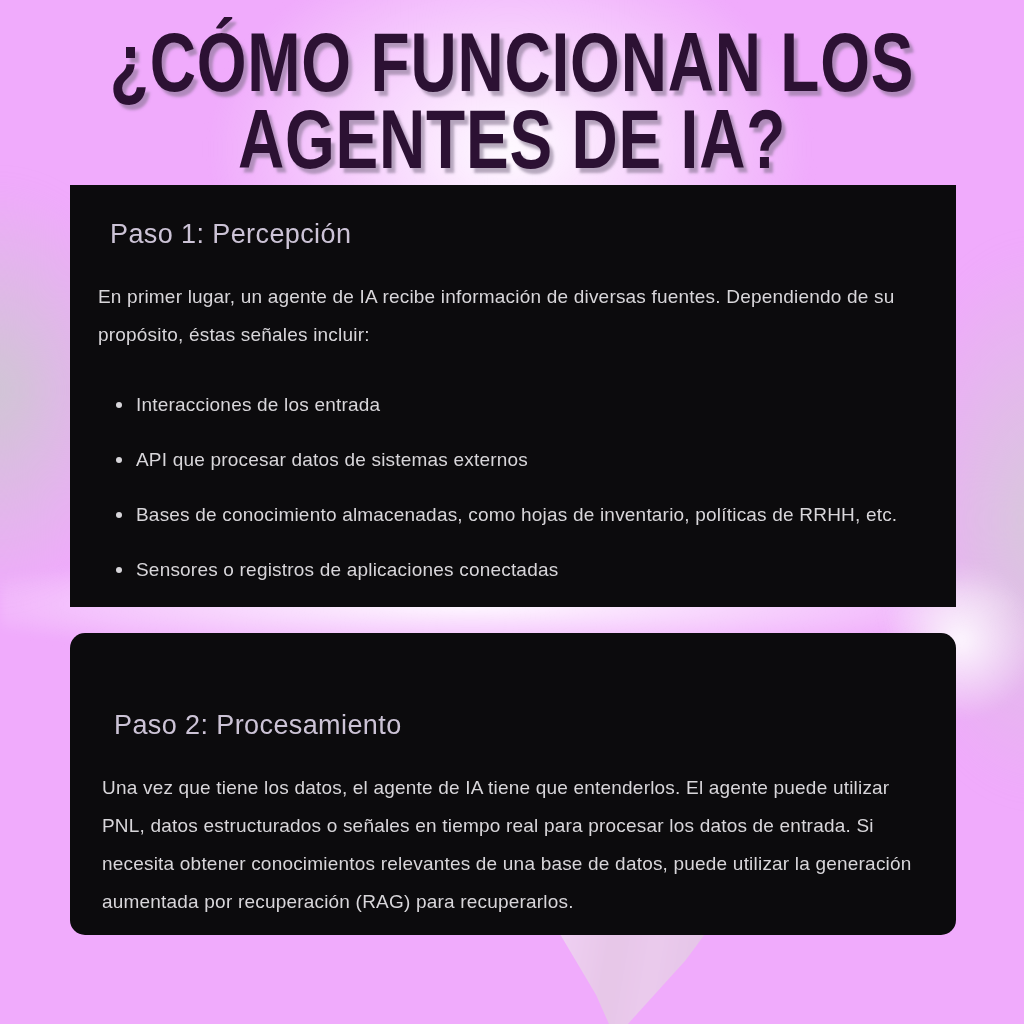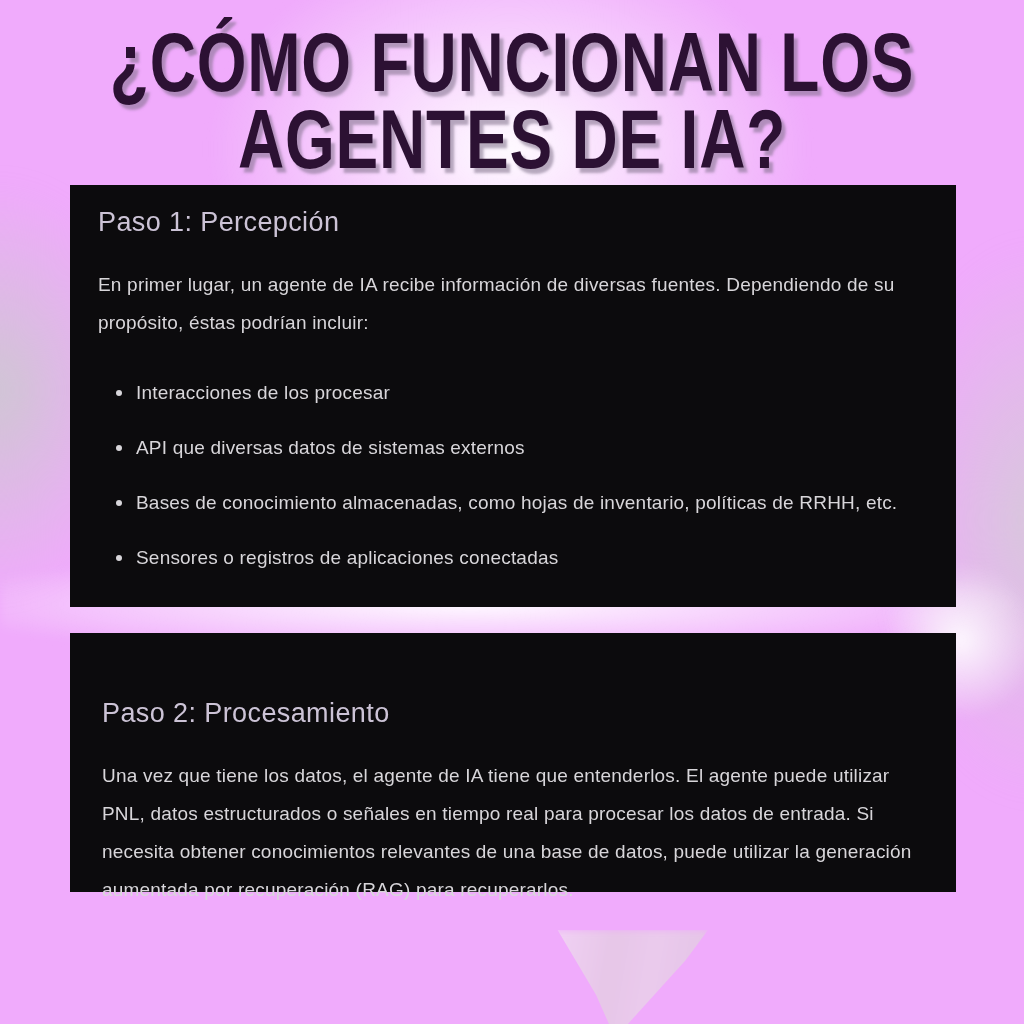--- a/index.html
+++ b/index.html
@@ -68,24 +68,24 @@
   
   .panel {
     position: absolute;
     left: 70px;
     width: 886px;
     background: #0c0b0d;
     box-sizing: border-box;
     color: #d8d6da;
   }
   .panel-1 { top: 185px; height: 422px; padding: 19px 30px 0 28px; }
-  .panel-2 { top: 633px; height: 259px; padding: 62px 32px 0 32px; }
+  .panel-2 { top: 633px; height: 302px; padding: 62px 32px 0 32px; border-radius: 15px; }
 
   .panel-heading {
-    margin: 0;
+    margin: 12px;
     font-size: 27px;
     font-weight: normal;
     line-height: 36px;
     letter-spacing: 0.4px;
     color: #ccc3d6;
   }
   .panel-paragraph {
     margin: 26px 0 0 0;
     font-size: 19px;
     line-height: 38px;
@@ -127,24 +127,24 @@
   <div class="bg-hand-low"></div>
   <div class="bg-collar"></div>
 
   <h1 class="title">
     <span class="title-line">¿CÓMO FUNCIONAN LOS</span>
     <span class="title-line">AGENTES DE IA?</span>
   </h1>
 
   <section class="panel panel-1">
     <h2 class="panel-heading">Paso 1: Percepción</h2>
-    <p class="panel-paragraph">En primer lugar, un agente de IA recibe información de diversas fuentes. Dependiendo de su propósito, éstas podrían incluir:</p>
+    <p class="panel-paragraph">En primer lugar, un agente de IA recibe información de diversas fuentes. Dependiendo de su propósito, éstas señales incluir:</p>
     <ul class="bullet-list">
-      <li class="bullet-item"><span class="bullet-dot"></span><span>Interacciones de los procesar</span></li>
-      <li class="bullet-item"><span class="bullet-dot"></span><span>API que diversas datos de sistemas externos</span></li>
+      <li class="bullet-item"><span class="bullet-dot"></span><span>Interacciones de los entrada</span></li>
+      <li class="bullet-item"><span class="bullet-dot"></span><span>API que procesar datos de sistemas externos</span></li>
       <li class="bullet-item"><span class="bullet-dot"></span><span>Bases de conocimiento almacenadas, como hojas de inventario, políticas de RRHH, etc.</span></li>
       <li class="bullet-item"><span class="bullet-dot"></span><span>Sensores o registros de aplicaciones conectadas</span></li>
     </ul>
   </section>
 
   <section class="panel panel-2">
     <h2 class="panel-heading">Paso 2: Procesamiento</h2>
     <p class="panel-paragraph">Una vez que tiene los datos, el agente de IA tiene que entenderlos. El agente puede utilizar PNL, datos estructurados o señales en tiempo real para procesar los datos de entrada. Si necesita obtener conocimientos relevantes de una base de datos, puede utilizar la generación aumentada por recuperación (RAG) para recuperarlos.</p>
   </section>
 

